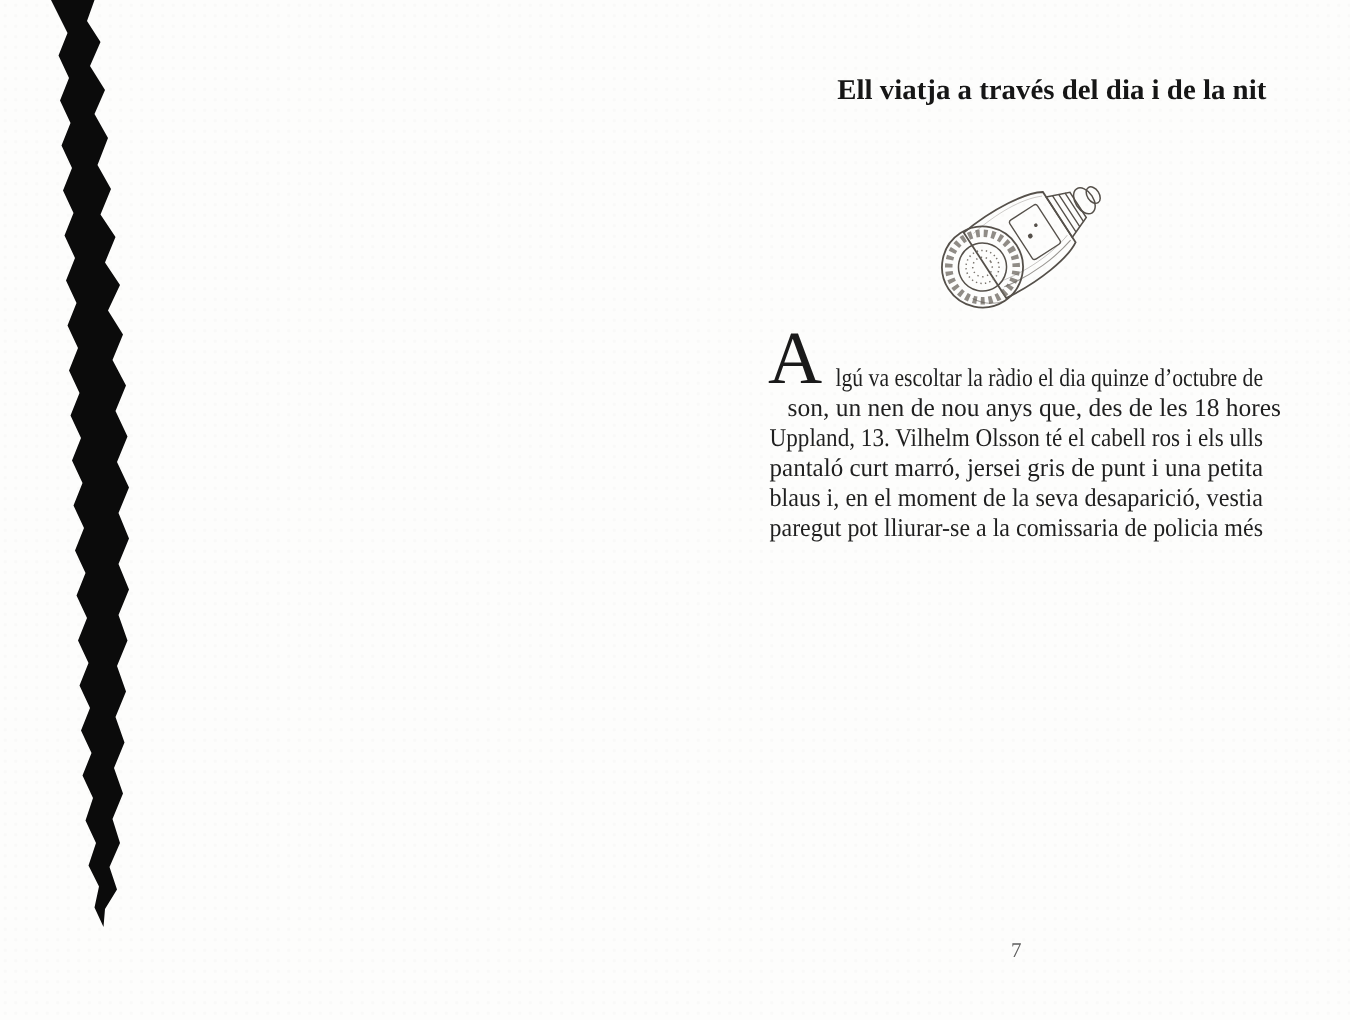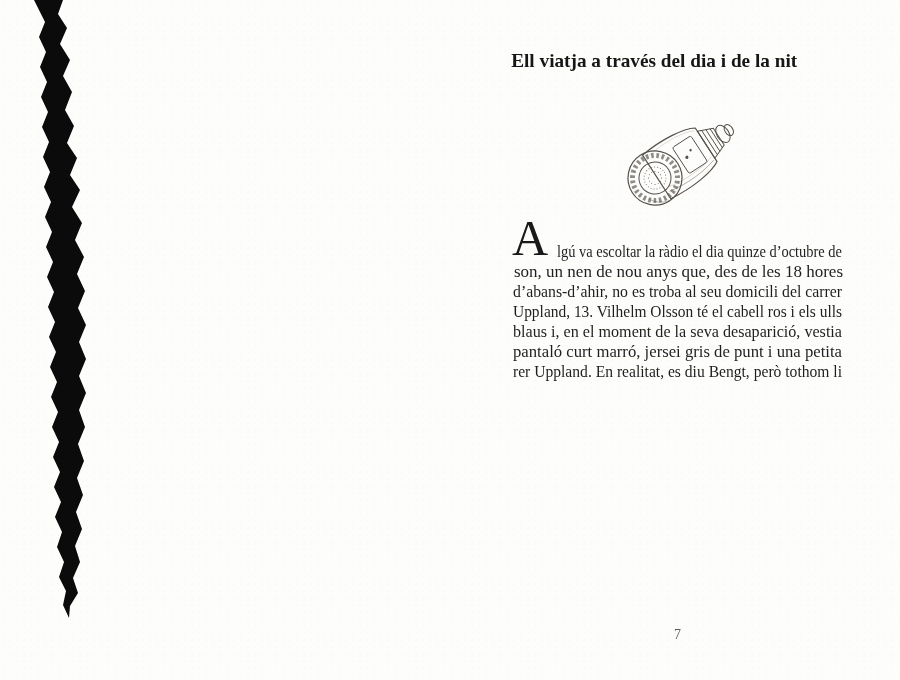--- a/index.html
+++ b/index.html
@@ -8,21 +8,21 @@
     background:#fdfdfc;
     background-image:radial-gradient(rgba(0,0,0,0.015) 1px, transparent 1px);
     background-size:7px 7px;
     font-family:"Liberation Serif","DejaVu Serif",serif;
     color:#222;
   }
   .page{position:absolute;inset:0;}
   .edge-svg{position:absolute;left:0;top:0;}
   .title-wrap{
     position:absolute;left:513px;top:50px;width:329px;height:24px;
-    text-align:left;white-space:nowrap;
+    text-align:right;white-space:nowrap;
   }
   .title-wrap .ls{
     display:inline-block;white-space:nowrap;transform-origin:50% 50%;
     font-weight:700;font-size:19px;line-height:22px;color:#161616;
   }
   .illus{position:absolute;left:610px;top:100px;}
   .dropcap{
     position:absolute;left:512px;top:213px;
     font-size:50px;line-height:1;color:#1a1a1a;font-weight:400;
   }
@@ -86,23 +86,22 @@
       <circle cx="45" cy="78" r="11" fill="none" stroke="#77726b" stroke-width="1" stroke-dasharray="0.9 2.1"></circle>
       <circle cx="45" cy="78" r="6.5" fill="none" stroke="#77726b" stroke-width="1" stroke-dasharray="0.9 2.4"></circle>
       <path d="M28,92 A27 27 0 0 0 45,105" class="pencil" stroke-width="0.8" opacity="0.5"></path>
     </g>
   </svg>
 
   <div class="dropcap">A</div>
 
   <div class="textblock">
       <div class="line"><span class="ls" style="margin-left: 44px; transform: scaleX(0.8492);">lgú va escoltar la ràdio el dia quinze d’octubre de</span></div>
-      <div class="line"><span class="ls" style="margin-left: 1px; transform: scaleX(0.9998);">son, un nen de nou anys que, des de les 18 hores</span></div>
-      <div class="line"><span class="ls" style="margin-left: 0px; transform: scaleX(0.9274);">d’abans-d’ahir, no es troba al seu domicili del carrer</span></div>
+      <div class="line"><span class="ls" style="margin-left: 12px; transform: scaleX(0.9998);">son, un nen de nou anys que, des de les 18 hores</span></div>
       <div class="line"><span class="ls" style="margin-left: 0px; transform: scaleX(0.9083);">Uppland, 13. Vilhelm Olsson té el cabell ros i els ulls</span></div>
+      <div class="line"><span class="ls" style="margin-left: 0px; transform: scaleX(0.9816);">pantaló curt marró, jersei gris de punt i una petita</span></div>
       <div class="line"><span class="ls" style="margin-left: 0px; transform: scaleX(0.9482);">blaus i, en el moment de la seva desaparició, vestia</span></div>
-      <div class="line"><span class="ls" style="margin-left: 0px; transform: scaleX(0.9816);">pantaló curt marró, jersei gris de punt i una petita</span></div>
-      <div class="line"><span class="ls" style="margin-left: 0px; transform: scaleX(0.9169);">rer Uppland. En realitat, es diu Bengt, però tothom li</span></div>
+      <div class="line"><span class="ls" style="margin-left: 0px; transform: scaleX(0.9402);">paregut pot lliurar-se a la comissaria de policia més</span></div>
     </div>
 
   <div class="pagenum">7</div>
 
 </div>
 
 </body></html>

